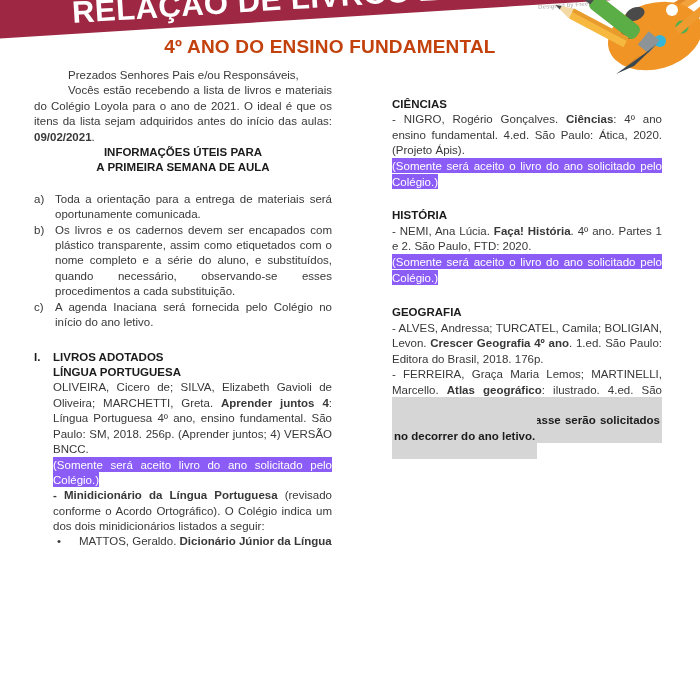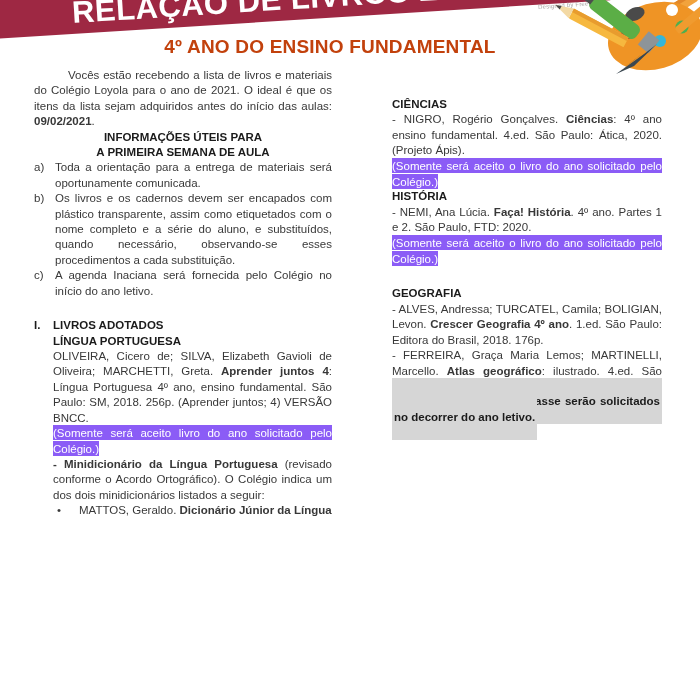--- a/index.html
+++ b/index.html
@@ -33,21 +33,21 @@
   }
 
   
   .col{position:absolute;font-size:11.5px;line-height:15.4px;color:#383838;}
   .col-left{left:34px;top:68px;width:298px;}
   .col-right{left:392px;top:97px;width:270px;}
   .col p{margin:0;text-align:justify;}
 
   .salutation{text-indent:34px;margin-bottom:20px;text-align:left;}
   .intro{text-indent:34px;margin-bottom:18px;}
-  .info-heading{text-align:center;font-weight:bold;color:#1b1b1b;line-height:15.4px;}
+  .info-heading{text-align:center;font-weight:bold;color:#1b1b1b;margin-bottom:16px;line-height:15.4px;}
 
   .flex-item{display:flex;}
   .flex-item .marker{flex:none;width:21px;text-align:left;}
   .flex-item .li-text{flex:1;text-align:justify;}
 
   .section-head{display:flex;font-weight:bold;color:#1b1b1b;margin-top:19px;}
   .section-head .marker{flex:none;width:19px;}
   .section-body{margin-left:19px;}
   .subject{font-weight:bold;color:#1b1b1b;}
 
@@ -59,21 +59,21 @@
   .footnote span{
     background:#d6d6d6;padding:17px 2px;
     -webkit-box-decoration-break:clone;box-decoration-break:clone;
   }
 
   .bullet-item{display:flex;}
   .bullet-item .marker{flex:none;width:26px;padding-left:4px;box-sizing:border-box;}
   .bullet-item .li-text{flex:1;text-align:justify;}
 
   .mt24{margin-top:24px;}
-  .mt17{margin-top:17px;} .mb24{margin-bottom:24px;} .mb19{}
+  .mt17{margin-top:17px;} .mb24{margin-bottom:24px;} .mb19{margin-bottom:19px;}
   .mb20{margin-bottom:20px;}
 
   .illus{position:absolute;left:538px;top:-6px;width:165px;height:100px;}
   b{font-weight:bold;}
 </style>
 </head>
 <body>
 
 <div class="page">
 
@@ -117,20 +117,21 @@
       <rect x="104" y="40" width="14" height="17" transform="rotate(40 111 48)" fill="#8d9498"></rect>
       <polygon points="106,60 119,50 96,72 78,80" fill="#3a4750"></polygon>
       <polygon points="96,66 104,60 82,77" fill="#2b343b"></polygon>
     </g>
   </svg>
 
   <div class="page-title">4º ANO DO ENSINO FUNDAMENTAL</div>
 
   <div class="col col-left">
 
+    <p class="salutation">Prezados Senhores Pais e/ou Responsáveis,</p>
 
     <p class="intro">Vocês estão recebendo a lista de livros e materiais do Colégio Loyola para o ano de 2021. O ideal é que os itens da lista sejam adquiridos antes do início das aulas: <b>09/02/2021</b>.</p>
 
     <div class="info-heading">
       <div>INFORMAÇÕES ÚTEIS PARA</div>
       <div>A PRIMEIRA SEMANA DE AULA</div>
     </div>
 
     <div>
       <div class="flex-item">

